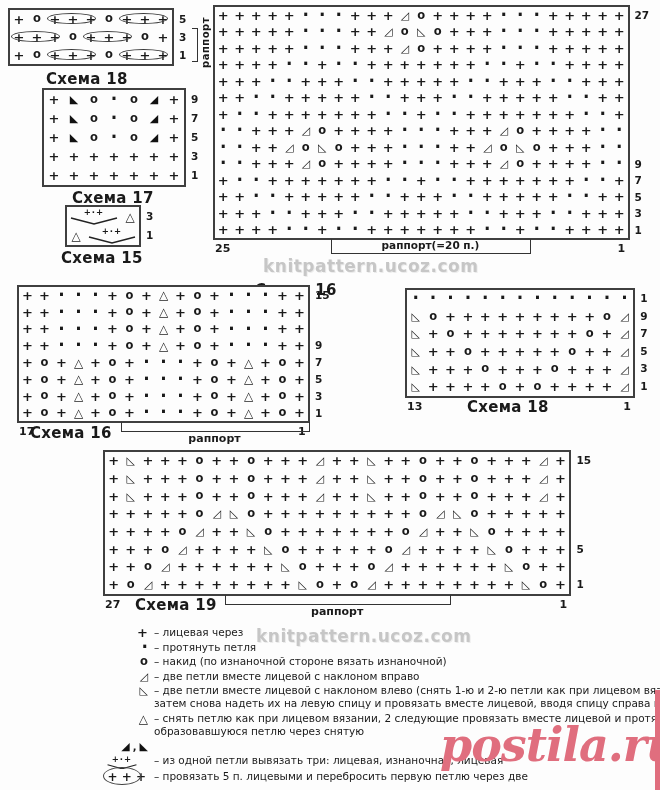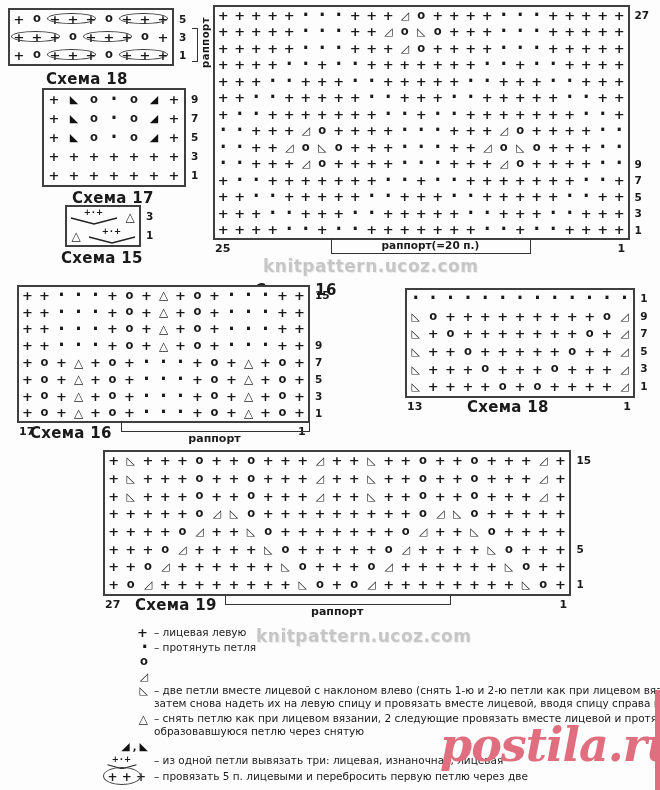--- a/index.html
+++ b/index.html
@@ -2689,39 +2689,45 @@
 
   <div class="wm" style="left:263px;top:256px;">knitpattern.ucoz.com</div>
   <div class="wm" style="left:256px;top:626px;">knitpattern.ucoz.com</div>
 
   <div class="legend">
       <div class="litem">
         <div class="lsym">
           <span class="plus">+</span>
         </div>
         <div class="ltext">
-          <div>– лицевая левую</div>
+          <div>– лицевая через</div>
         </div>
       </div>
       <div class="litem">
         <div class="lsym">
           <span class="dot">·</span>
         </div>
         <div class="ltext">
           <div>– протянуть петля</div>
         </div>
       </div>
       <div class="litem">
         <div class="lsym">
           <span class="yo">o</span>
         </div>
+        <div class="ltext">
+          <div>– накид (по изнаночной стороне вязать изнаночной)</div>
+        </div>
       </div>
       <div class="litem">
         <div class="lsym">
           <span class="tri">◿</span>
+        </div>
+        <div class="ltext">
+          <div>– две петли вместе лицевой с наклоном вправо</div>
         </div>
       </div>
       <div class="litem">
         <div class="lsym">
           <span class="tri">◺</span>
         </div>
         <div class="ltext">
           <div>– две петли вместе лицевой с наклоном влево (снять 1-ю и 2-ю петли как при лицевом вязании,</div>
           <div>затем снова надеть их на левую спицу и провязать вместе лицевой, вводя спицу справа налево)</div>
         </div>

